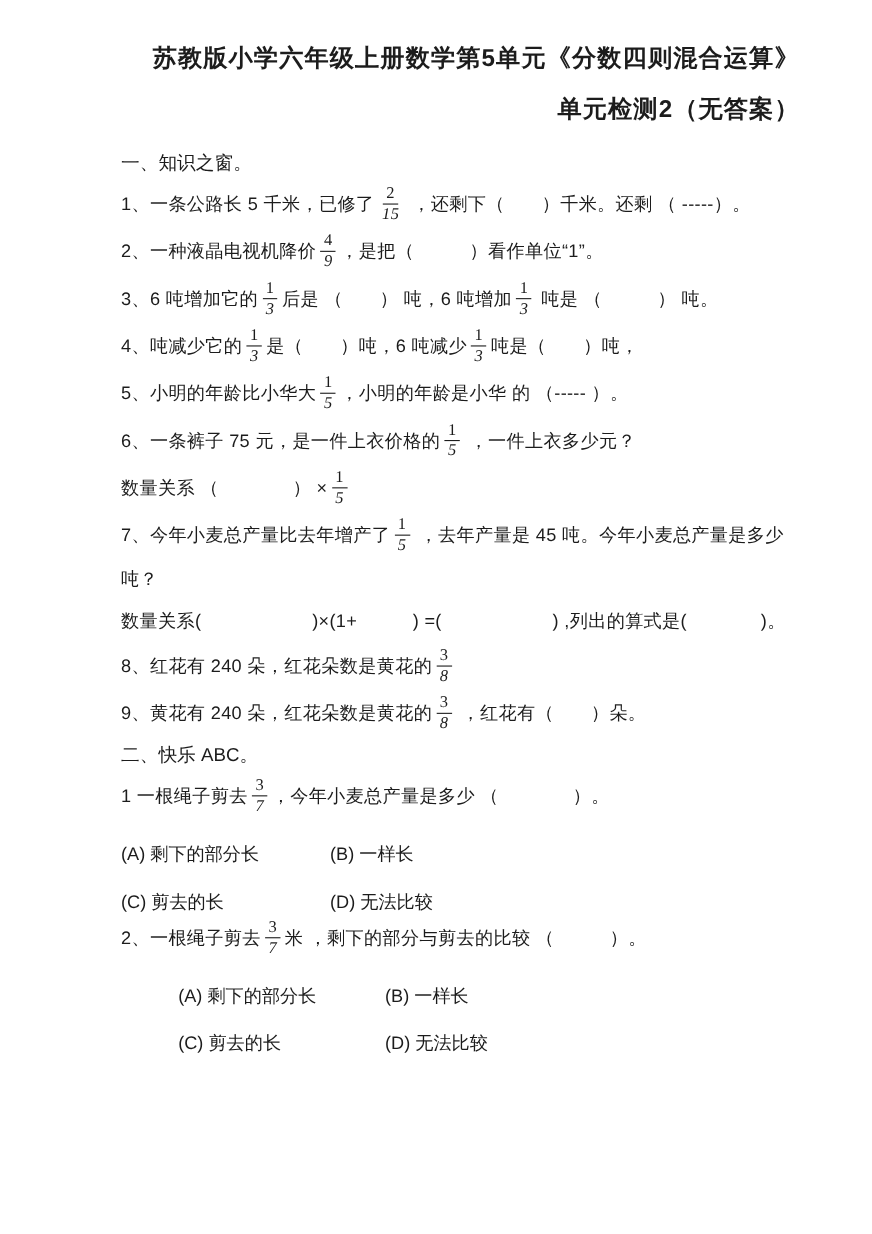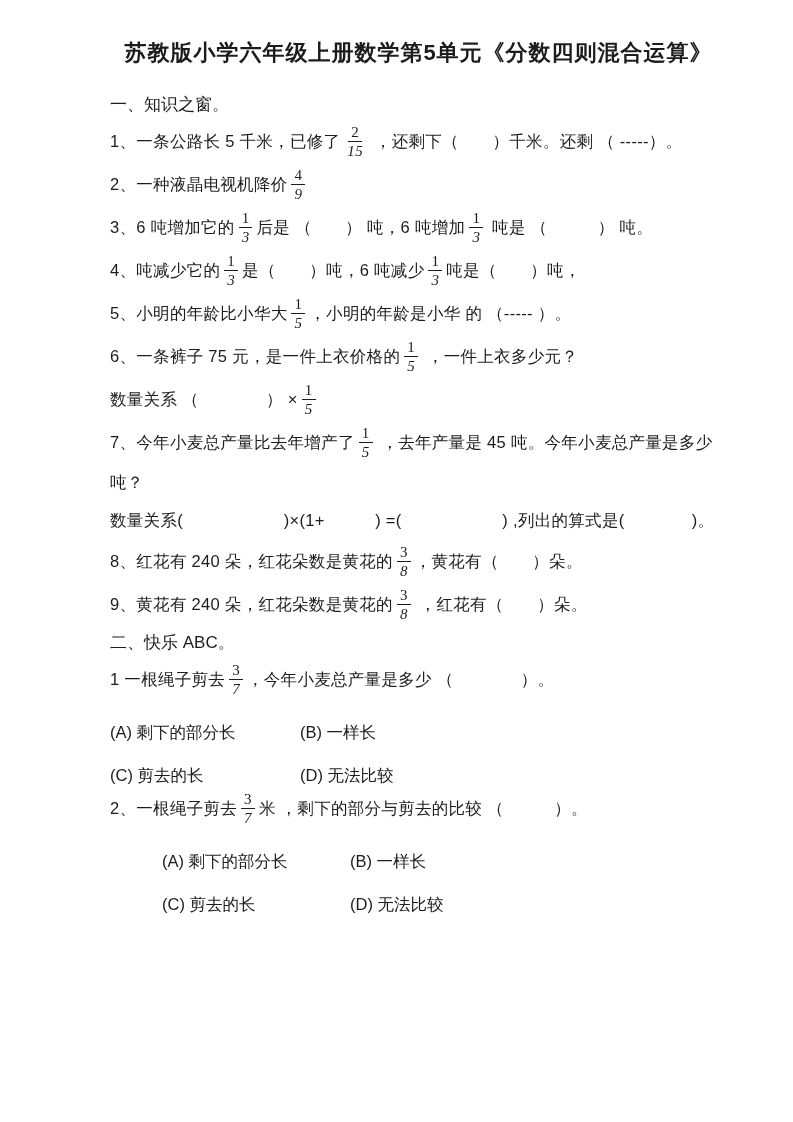--- a/index.html
+++ b/index.html
@@ -9,21 +9,21 @@
     font-family:"Liberation Sans","DejaVu Sans",sans-serif;
     color:#1c1c1c;
     overflow:hidden;
   }
   .page{
     box-sizing:border-box;
     width:793px;height:1122px;
     padding:42px 66px 0 110px;
   }
   .doc-title{
-    text-align:center;
+    text-align:right;
     font-weight:bold;
     font-size:22px;
     line-height:1.0;
     letter-spacing:1px;
   }
   .doc-title .t-line{display:block;}
   .doc-title .t-line1{margin-bottom:24px;}
   .doc-title .t-line2{margin-bottom:22px;}
   .sec-heading{
     font-size:17px;
@@ -57,35 +57,36 @@
   .opt-row.indent2 .opt-a{width:188px;}
   .opt-row .opt{white-space:pre;}
 </style>
 </head>
 <body>
 
 <div class="page">
 
   <div class="doc-title">
     <span class="t-line t-line1">苏教版小学六年级上册数学第5单元《分数四则混合运算》</span>
+    <span class="t-line t-line2">单元检测2（无答案）</span>
   </div>
 
   <div class="sec-heading">一、知识之窗。</div>
 
   <div class="line"><span>1、一条公路长 5 千米，已修了</span><span class="frac"><span class="num">2</span><span class="den">15</span></span><span> ，还剩下（　　）千米。还剩 （ -----）。</span></div>
-  <div class="line"><span>2、一种液晶电视机降价</span><span class="frac"><span class="num">4</span><span class="den">9</span></span></div>
+  <div class="line"><span>2、一种液晶电视机降价</span><span class="frac"><span class="num">4</span><span class="den">9</span></span><span>，是把（　　　）看作单位“1”。</span></div>
   <div class="line"><span>3、6 吨增加它的</span><span class="frac"><span class="num">1</span><span class="den">3</span></span><span>后是 （　　） 吨，6 吨增加</span><span class="frac"><span class="num">1</span><span class="den">3</span></span><span> 吨是 （　　　） 吨。</span></div>
   <div class="line"><span>4、吨减少它的</span><span class="frac"><span class="num">1</span><span class="den">3</span></span><span>是（　　）吨，6 吨减少</span><span class="frac"><span class="num">1</span><span class="den">3</span></span><span>吨是（　　）吨，</span></div>
   <div class="line"><span>5、小明的年龄比小华大</span><span class="frac"><span class="num">1</span><span class="den">5</span></span><span>，小明的年龄是小华 的 （----- ）。</span></div>
   <div class="line"><span>6、一条裤子 75 元，是一件上衣价格的</span><span class="frac"><span class="num">1</span><span class="den">5</span></span><span> ，一件上衣多少元？</span></div>
   <div class="line"><span>数量关系 （　　　　） ×</span><span class="frac"><span class="num">1</span><span class="den">5</span></span></div>
   <div class="line"><span>7、今年小麦总产量比去年增产了</span><span class="frac"><span class="num">1</span><span class="den">5</span></span><span> ，去年产量是 45 吨。今年小麦总产量是多少</span></div>
   <div class="line short">吨？</div>
   <div class="line short">数量关系(　　　　　　)×(1+　　　) =(　　　　　　) ,列出的算式是(　　　　)。</div>
-  <div class="line"><span>8、红花有 240 朵，红花朵数是黄花的</span><span class="frac"><span class="num">3</span><span class="den">8</span></span><span>，黄花有（　　）朵。</span></div>
+  <div class="line"><span>8、红花有 240 朵，红花朵数是黄花的</span><span class="frac"><span class="num">3</span><span class="den">8</span></span></div>
   <div class="line"><span>9、黄花有 240 朵，红花朵数是黄花的</span><span class="frac"><span class="num">3</span><span class="den">8</span></span><span> ，红花有（　　）朵。</span></div>
 
   <div class="sec-heading">二、快乐 ABC。</div>
 
   <div class="line"><span>1 一根绳子剪去</span><span class="frac"><span class="num">3</span><span class="den">7</span></span><span>，今年小麦总产量是多少 （　　　　）。</span></div>
 
   <div class="opt-row indent1">
     <span class="opt opt-a">(A) 剩下的部分长</span>
     <span class="opt opt-b">(B) 一样长</span>
   </div>

